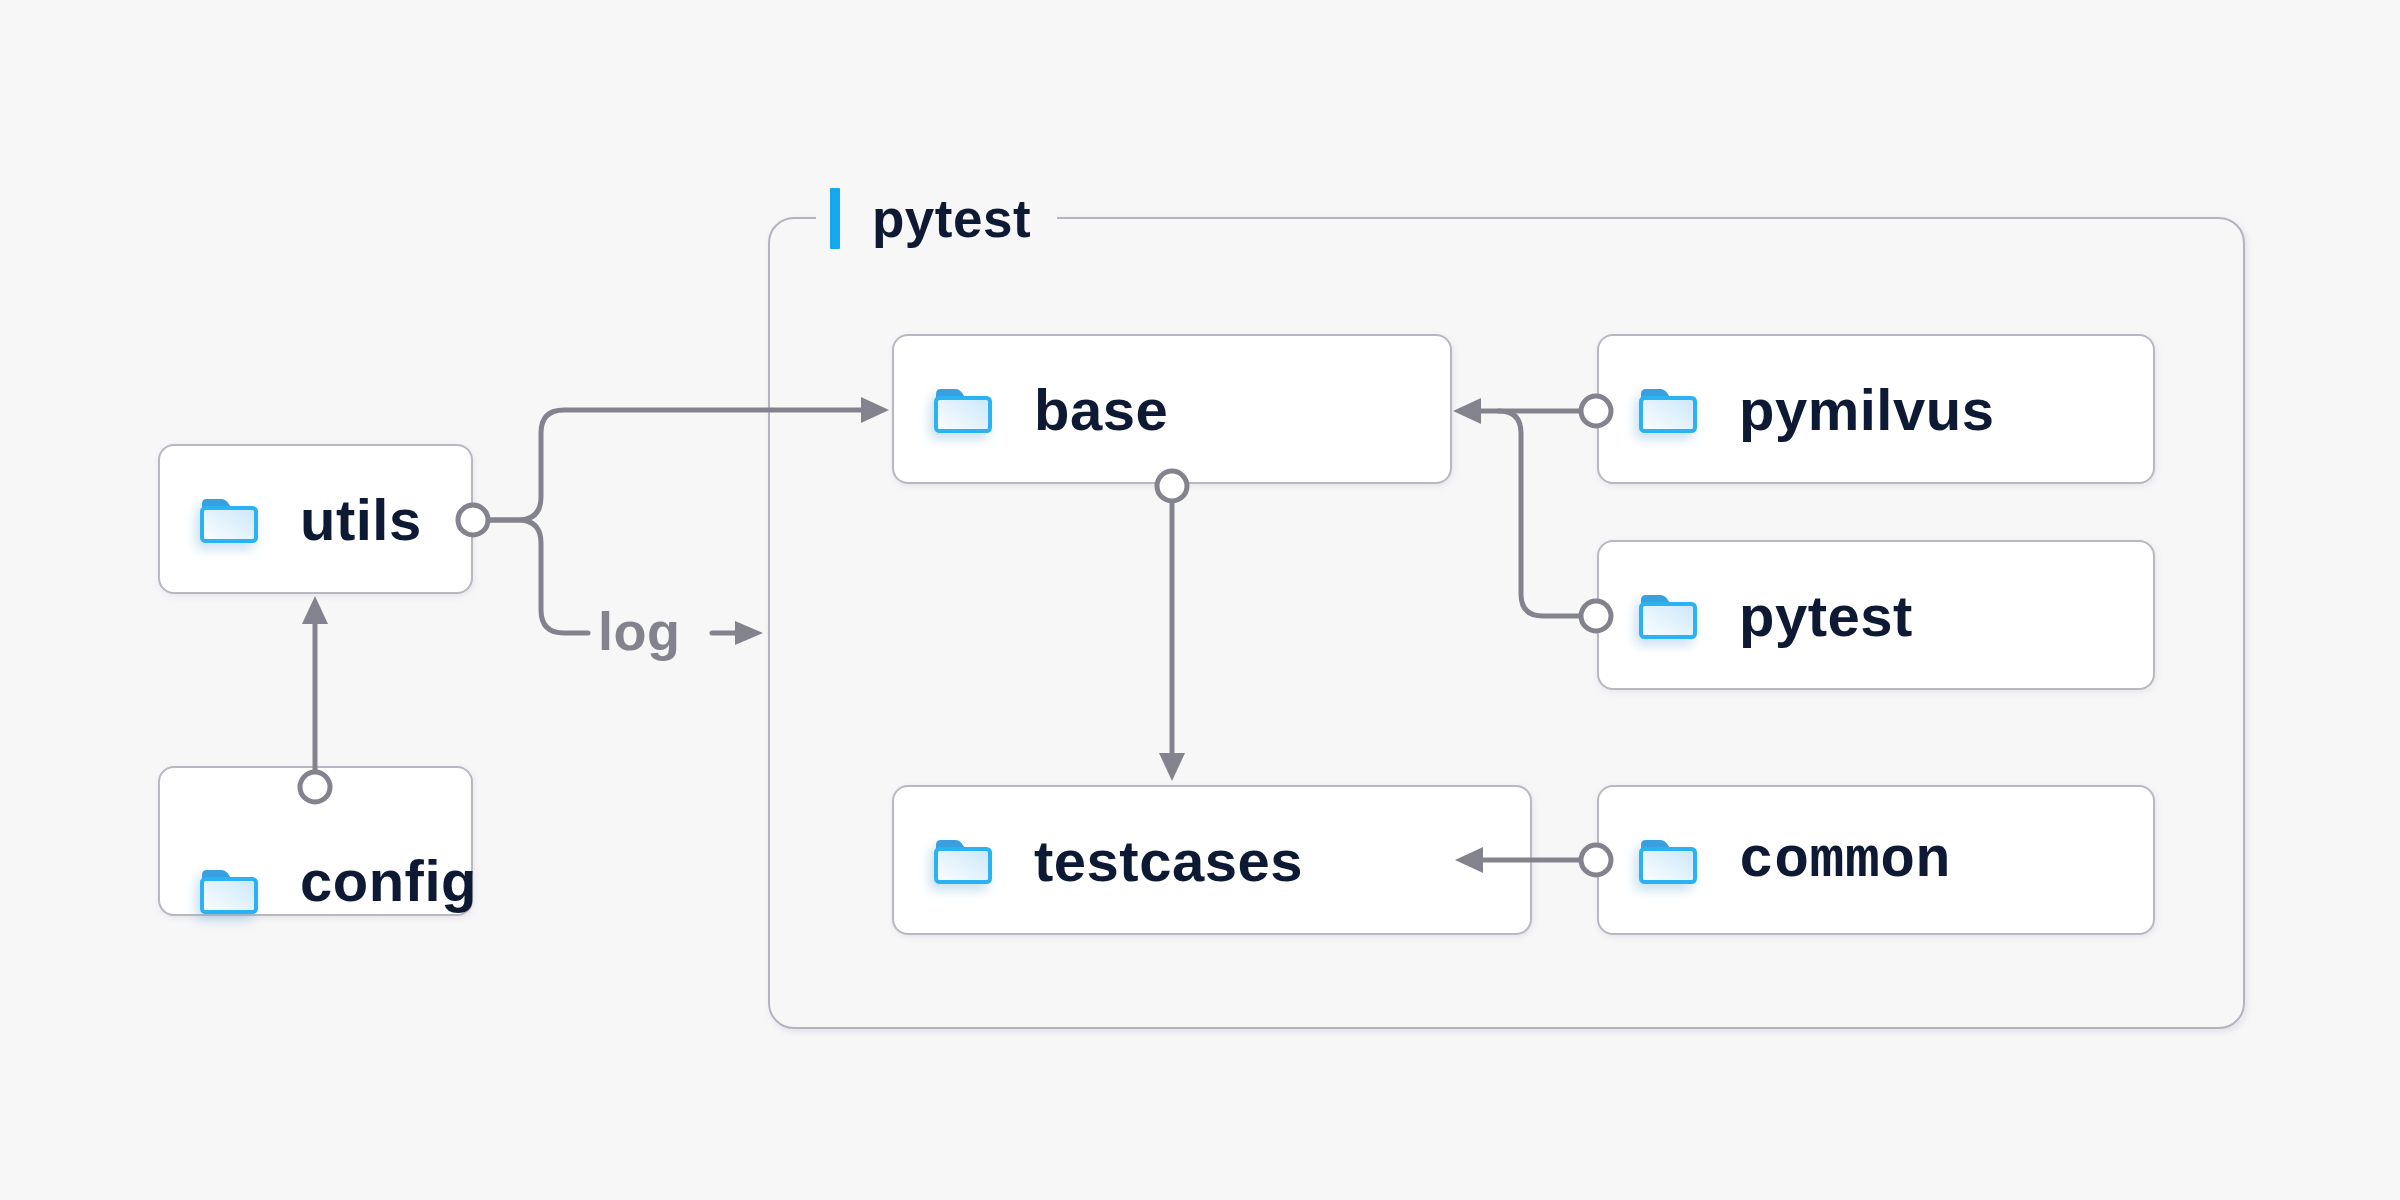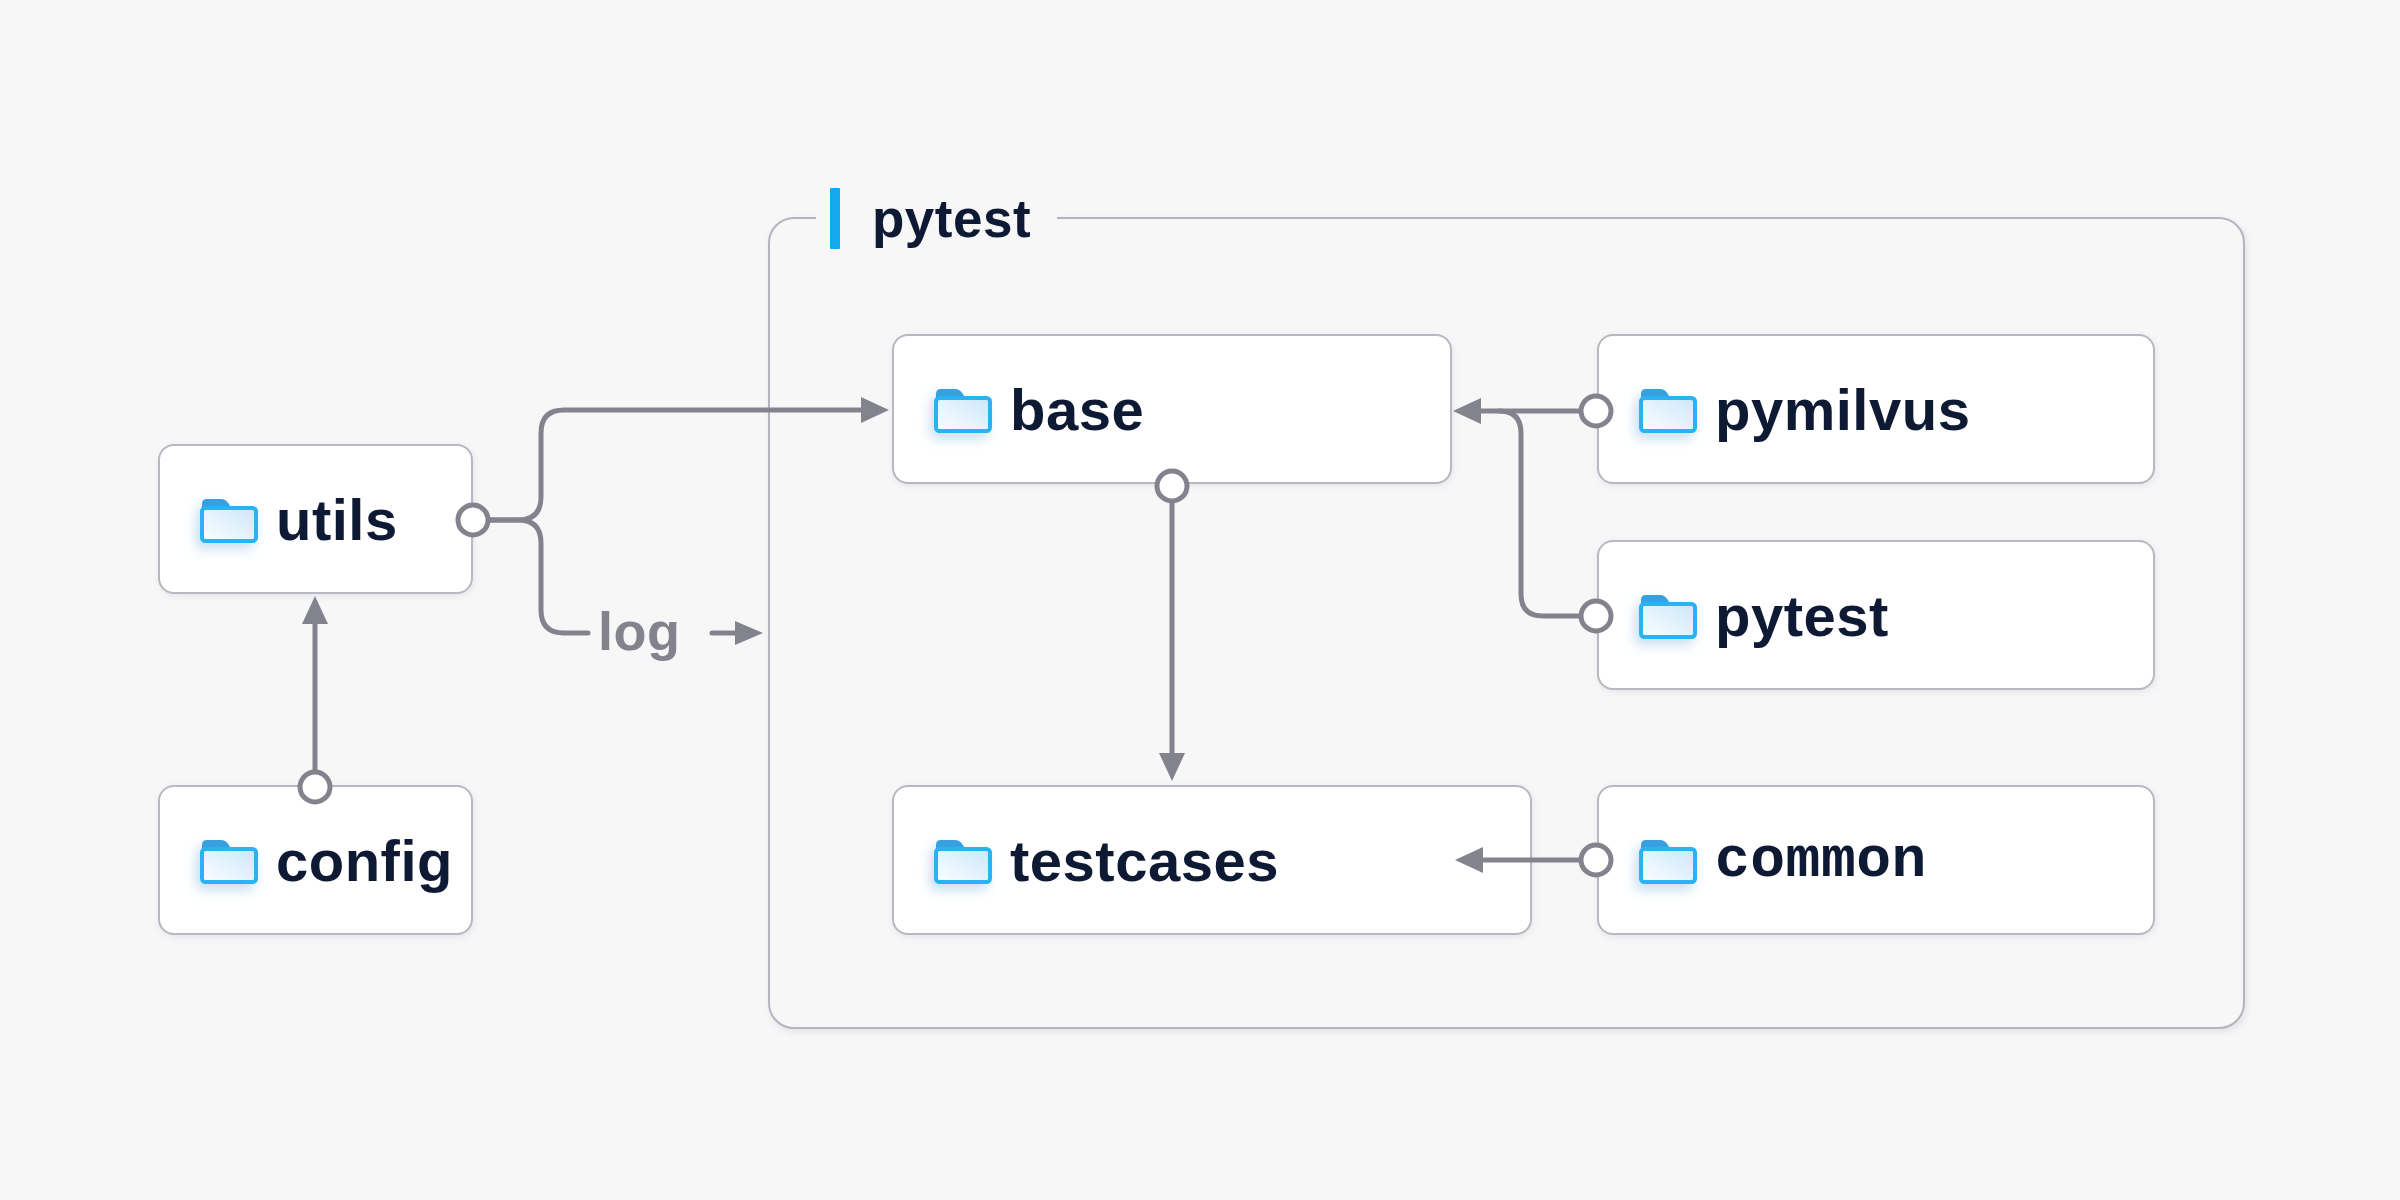--- a/index.html
+++ b/index.html
@@ -52,35 +52,35 @@
   }
 
   
   .node{
     position:absolute;
     height:150px;
     background:var(--nodeBg);
     border:2.5px solid var(--nodeBorder);
     border-radius:16px;
     display:flex; align-items:center;
-    padding-left:38px; gap:16px;
+    padding-left:38px; gap:40px;
     box-shadow:1px 2px 6px rgba(140,140,165,.16);
     z-index:2;
   }
   .node .label{
     font-size:58px; font-weight:700; color:var(--text);
     letter-spacing:0.5px;
     white-space:nowrap;
   }
   .folder-icon{
     width:62px; height:48px; flex:0 0 auto;
     filter:drop-shadow(-4px 6px 6px rgba(110,170,215,.38));
   }
   #node-utils    {left:158px;  top:444px; width:315px;}
-  #node-config   {left:158px;  top:785px; width:315px;}
+  #node-config   {left:158px;  top:766px; width:315px;align-items:flex-end;}
   #node-base     {left:892px;  top:334px; width:560px;}
   #node-pymilvus {left:1597px; top:334px; width:558px;text-align:right;}
   #node-check    {left:1597px; top:540px; width:558px;}
   #node-testcases{left:892px;  top:785px; width:640px;}
   #node-common   {left:1597px; top:785px; width:558px;font-family:Liberation Mono, monospace;}
 
   
   .edges{
     position:absolute; inset:0;
     z-index:3;

